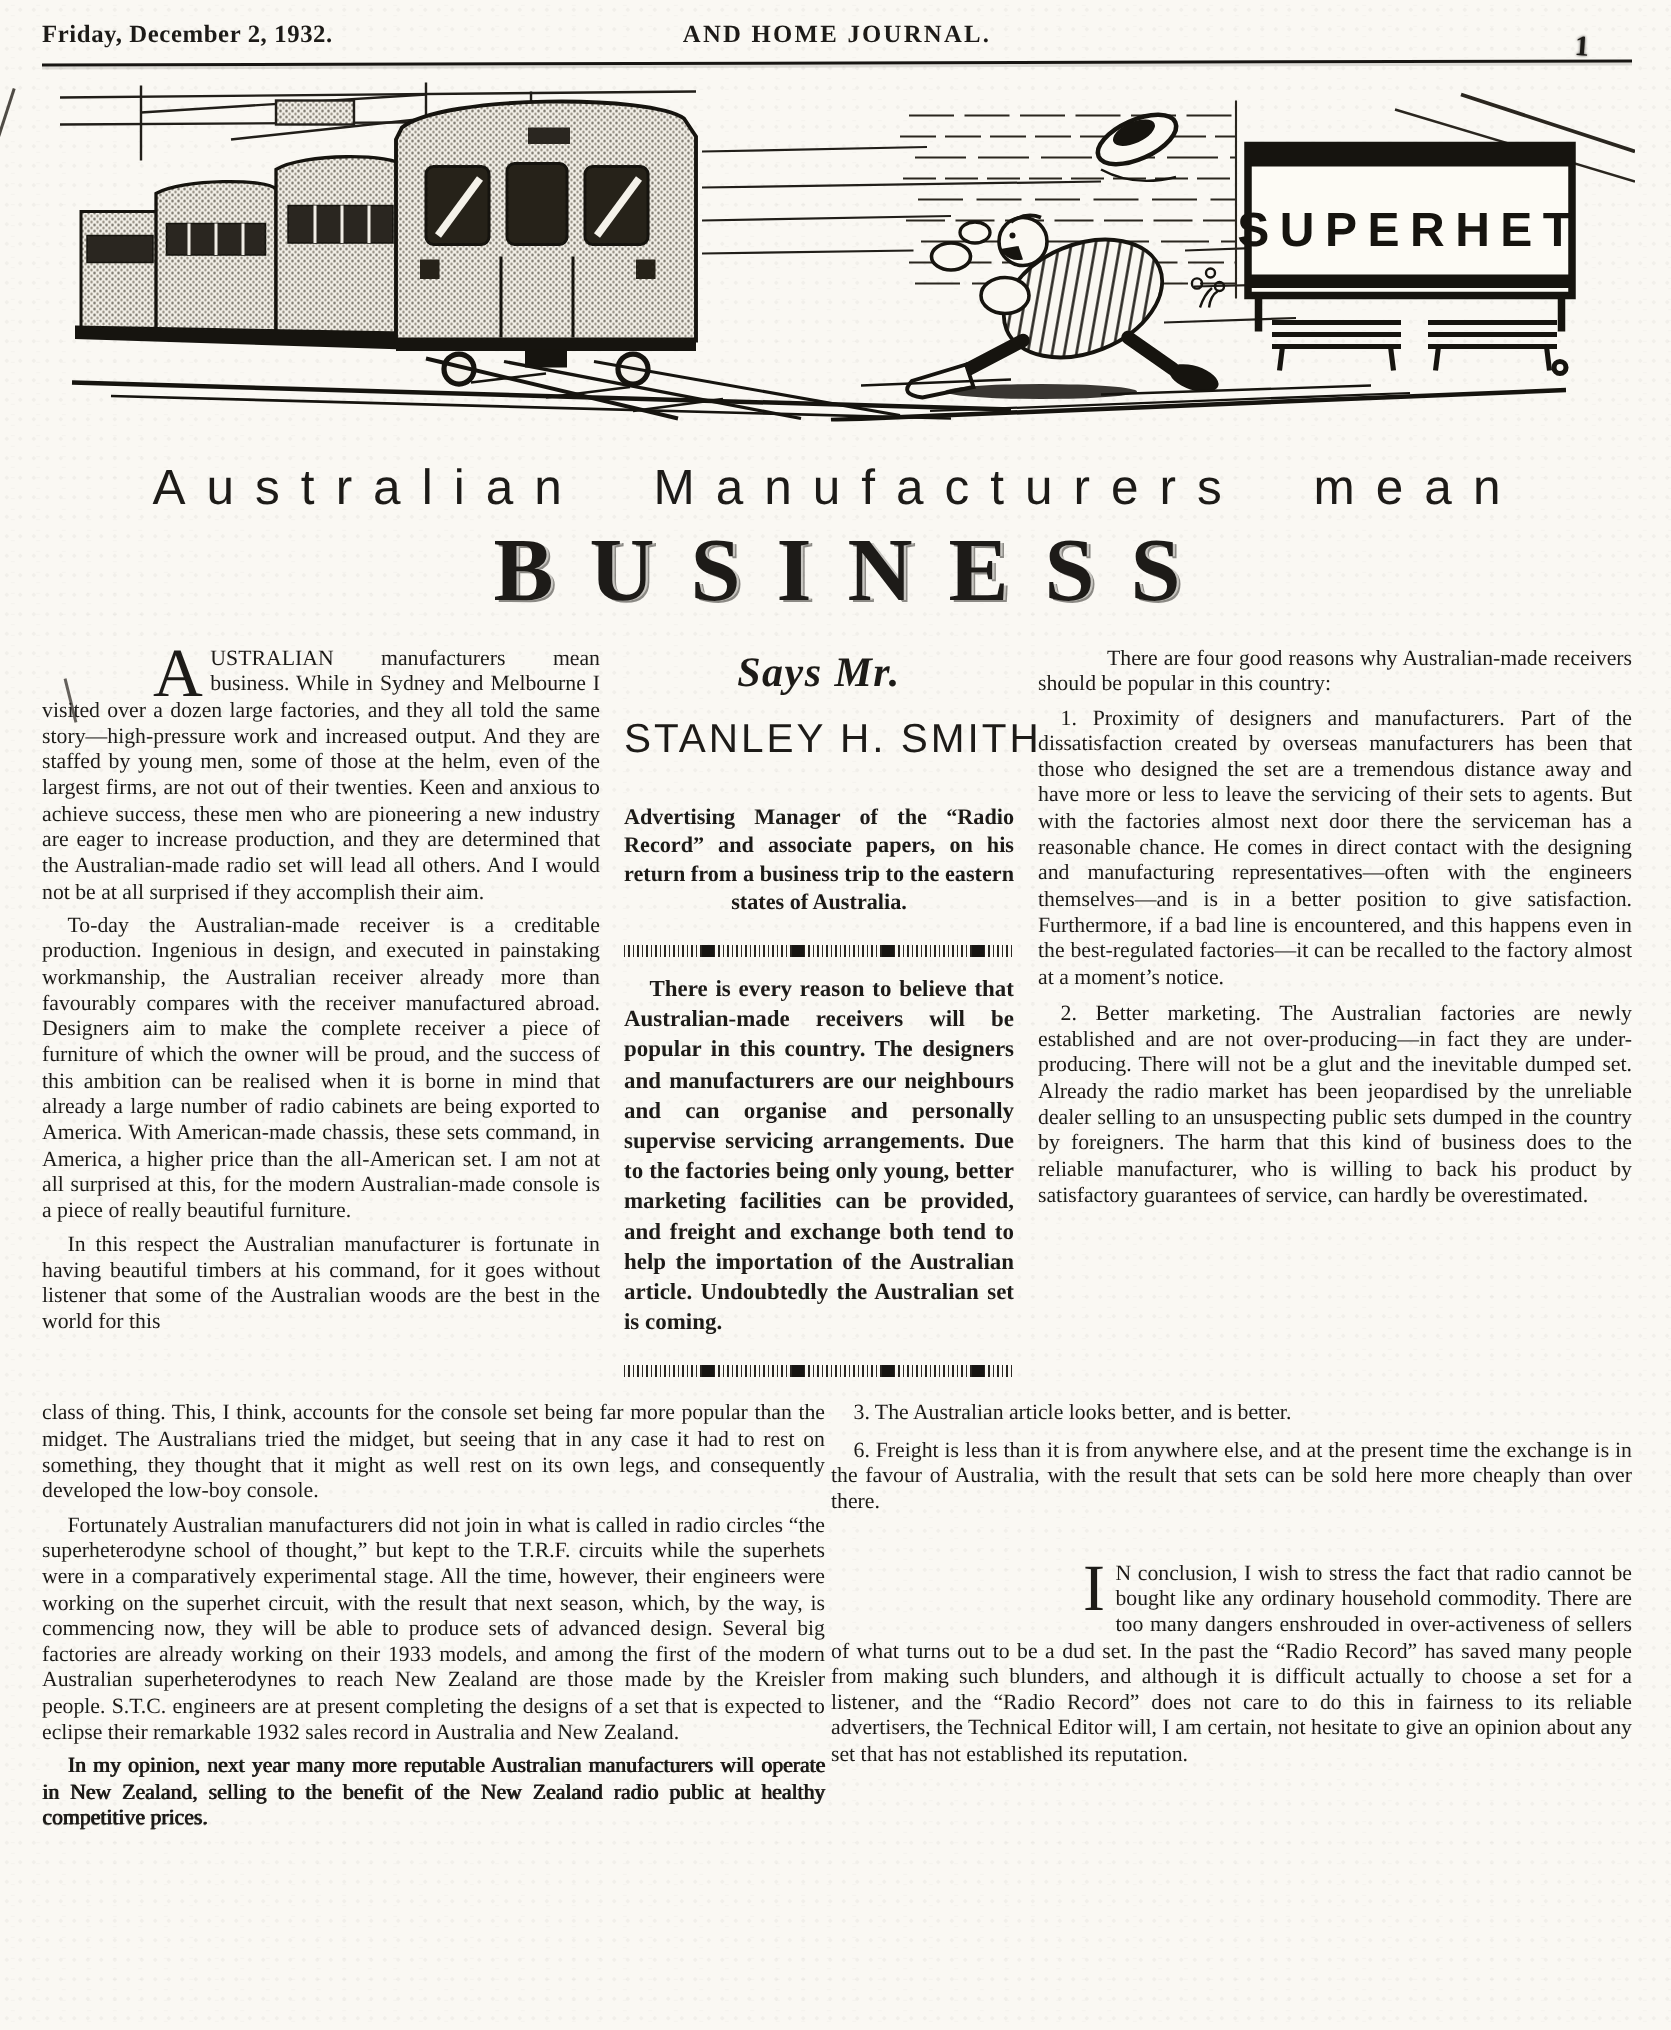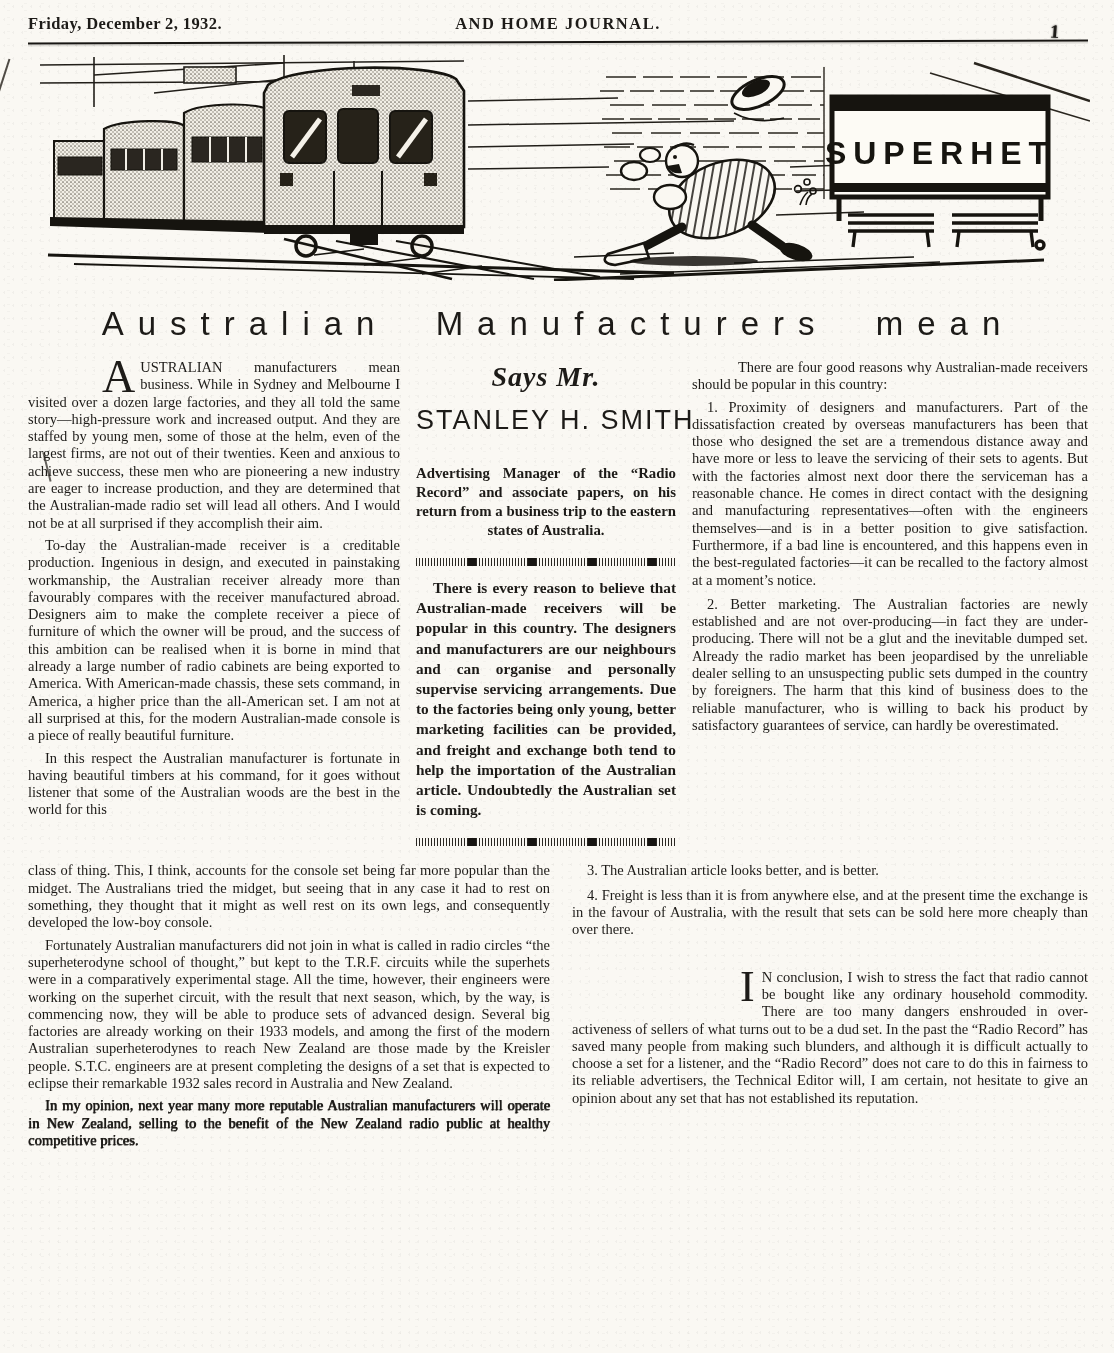--- a/index.html
+++ b/index.html
@@ -69,21 +69,21 @@
     background-image:
       repeating-linear-gradient(90deg, transparent 0 52px, #171512 52px 60px),
       repeating-linear-gradient(90deg, #2a2722 0 1px, transparent 1px 3px);
   }
   .pull-quote { font-weight:700; font-size:15.3px; line-height:20.2px; text-align:justify; margin:0; }
 
   .num-intro { text-indent:46px; }
   .num-point { text-indent:15px; margin-bottom:7px !important; }
 
   
-  .lower { display:flex; gap:18px; margin-top:4px; }
+  .lower { display:flex; margin-top:4px; }
   .lower-left  { width:522px; }
   .lower-right { flex:1; padding-left:4px; }
   .smudge-last { text-shadow:0.6px 0 0 #1d1b18, 0 0.5px 0 rgba(29,27,24,.6); }
 
   .conclusion { margin-top:30px !important; }
   .conc-spacer { float:left; width:168px; height:34px; }
   .dropcap-i { float:left; font-size:44px; line-height:34px; padding:1px 7px 0 0; font-weight:400; }
 </style>
 </head>
 <body>
@@ -250,20 +250,21 @@
       <g stroke="#16140f">
         <line x1="14" y1="206" x2="640" y2="224" stroke-width="3"></line>
         <line x1="40" y1="215" x2="600" y2="230" stroke-width="1.8"></line>
         <line x1="520" y1="231" x2="1010" y2="211" stroke-width="3"></line>
         <line x1="586" y1="225" x2="906" y2="213" stroke-width="1.5"></line>
       </g>
     </svg>
   </div>
 
   <div class="kicker">Australian Manufacturers mean</div>
+  <div class="main-title">BUSINESS</div>
 
   <div class="cols">
 
     <div class="col-left bt">
       <p><span class="dropcap dc-offset">A</span><span>USTRALIAN manufacturers mean business. While in Sydney and Melbourne I visited over a dozen large factories, and they all told the same story—high-pressure work and increased output. And they are staffed by young men, some of those at the helm, even of the largest firms, are not out of their twenties. Keen and anxious to achieve success, these men who are pioneering a new industry are eager to increase production, and they are determined that the Australian-made radio set will lead all others. And I would not be at all surprised if they accomplish their aim.</span></p>
       <p class="indent">To-day the Australian-made receiver is a creditable production. Ingenious in design, and executed in painstaking workmanship, the Australian receiver already more than favourably compares with the receiver manufactured abroad. Designers aim to make the complete receiver a piece of furniture of which the owner will be proud, and the success of this ambition can be realised when it is borne in mind that already a large number of radio cabinets are being exported to America. With American-made chassis, these sets command, in America, a higher price than the all-American set. I am not at all surprised at this, for the modern Australian-made console is a piece of really beautiful furniture.</p>
       <p class="indent">In this respect the Australian manufacturer is fortunate in having beautiful timbers at his command, for it goes without listener that some of the Australian woods are the best in the world for this</p>
     </div>
 
     <div class="col-center">
@@ -285,18 +286,18 @@
   <div class="lower bt">
 
     <div class="lower-left">
       <p>class of thing. This, I think, accounts for the console set being far more popular than the midget. The Australians tried the midget, but seeing that in any case it had to rest on something, they thought that it might as well rest on its own legs, and consequently developed the low-boy console.</p>
       <p class="indent">Fortunately Australian manufacturers did not join in what is called in radio circles “the superheterodyne school of thought,” but kept to the T.R.F. circuits while the superhets were in a comparatively experimental stage. All the time, however, their engineers were working on the superhet circuit, with the result that next season, which, by the way, is commencing now, they will be able to produce sets of advanced design. Several big factories are already working on their 1933 models, and among the first of the modern Australian superheterodynes to reach New Zealand are those made by the Kreisler people. S.T.C. engineers are at present completing the designs of a set that is expected to eclipse their remarkable 1932 sales record in Australia and New Zealand.</p>
       <p class="indent smudge-last">In my opinion, next year many more reputable Australian manufacturers will operate in New Zealand, selling to the benefit of the New Zealand radio public at healthy competitive prices.</p>
     </div>
 
     <div class="lower-right">
       <p class="num-point">3. The Australian article looks better, and is better.</p>
-      <p class="num-point">4. Freight is less than it is from anywhere else, and at the present time the exchange is in the favour of Australia, with the result that sets can be sold here more cheaply than over there.</p>
+      <p class="num-point">6. Freight is less than it is from anywhere else, and at the present time the exchange is in the favour of Australia, with the result that sets can be sold here more cheaply than over there.</p>
       <p class="conclusion"><span class="conc-spacer"></span><span class="dropcap-i">I</span><span>N conclusion, I wish to stress the fact that radio cannot be bought like any ordinary household commodity. There are too many dangers enshrouded in over-activeness of sellers of what turns out to be a dud set. In the past the “Radio Record” has saved many people from making such blunders, and although it is difficult actually to choose a set for a listener, and the “Radio Record” does not care to do this in fairness to its reliable advertisers, the Technical Editor will, I am certain, not hesitate to give an opinion about any set that has not established its reputation.</span></p>
     </div>
   </div>
 
 </div>
 
 </body></html>

